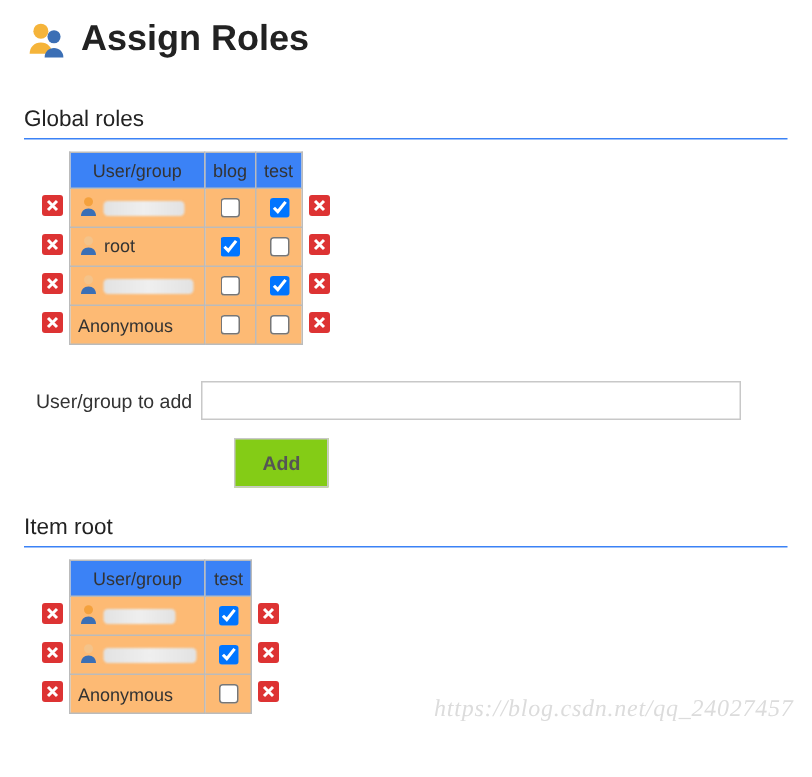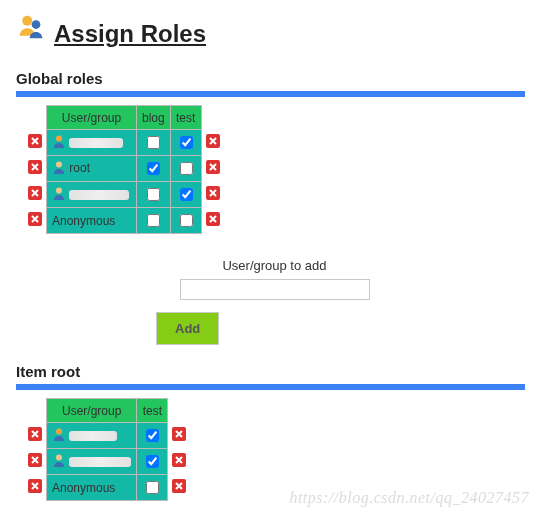--- a/index.html
+++ b/index.html
@@ -11,51 +11,50 @@
     padding: 12px 16px;
     width: 541px;
     background: #fff;
     position: relative;
   }
   h1.page-title {
     font-size: 24px;
     font-weight: bold;
     margin: 0 0 22px 0;
     display: flex;
-    align-items: flex-end;
+    align-items: flex-start;
     gap: 8px;
     color: #222;
-    text-decoration: underline;
   }
   h2.section-heading {
     font-size: 15px;
-    font-weight: bold;
+    font-weight: normal;
     margin: 18px 0 4px 0;
-    border-bottom: 6px solid #3b82f6;
+    border-bottom: 1px solid #3b82f6;
     padding-bottom: 4px;
     color: #222;
   }
   table.role-table {
     border-collapse: collapse;
     margin-top: 8px;
     margin-left: 8px;
   }
   table.role-table th,
   table.role-table td {
     border: 1px solid #bbb;
     padding: 3px 5px;
     font-size: 12px;
     text-align: center;
-    background: #14b8a6;
+    background: #fdba74;
     height: 24px;
   }
   table.role-table th {
     font-weight: normal;
     color: #333;
-    background: #22c55e;
+    background: #3b82f6;
   }
   table.role-table td.name-cell {
     text-align: left;
     min-width: 90px;
   }
   table.role-table td.outer,
   table.role-table th.outer {
     border: none;
     background: transparent;
     padding: 2px 4px;
@@ -70,21 +69,20 @@
     height:10px;
     border-radius:3px;
     background: linear-gradient(90deg,#e2e2e2,#efefef,#e2e2e2);
     filter: blur(0.6px);
   }
   .add-row {
     margin: 24px 0 10px 8px;
     display: flex;
     align-items: center;
     gap: 6px;
-    flex-direction: column;
   }
   .add-row label { font-size: 13px; }
   .add-row input[type=text] {
     flex: 1;
     border: 1px solid #c8c8c8;
     height: 26px;
     padding: 2px 6px;
     font-size: 13px;
     max-width: 360px;
   }

